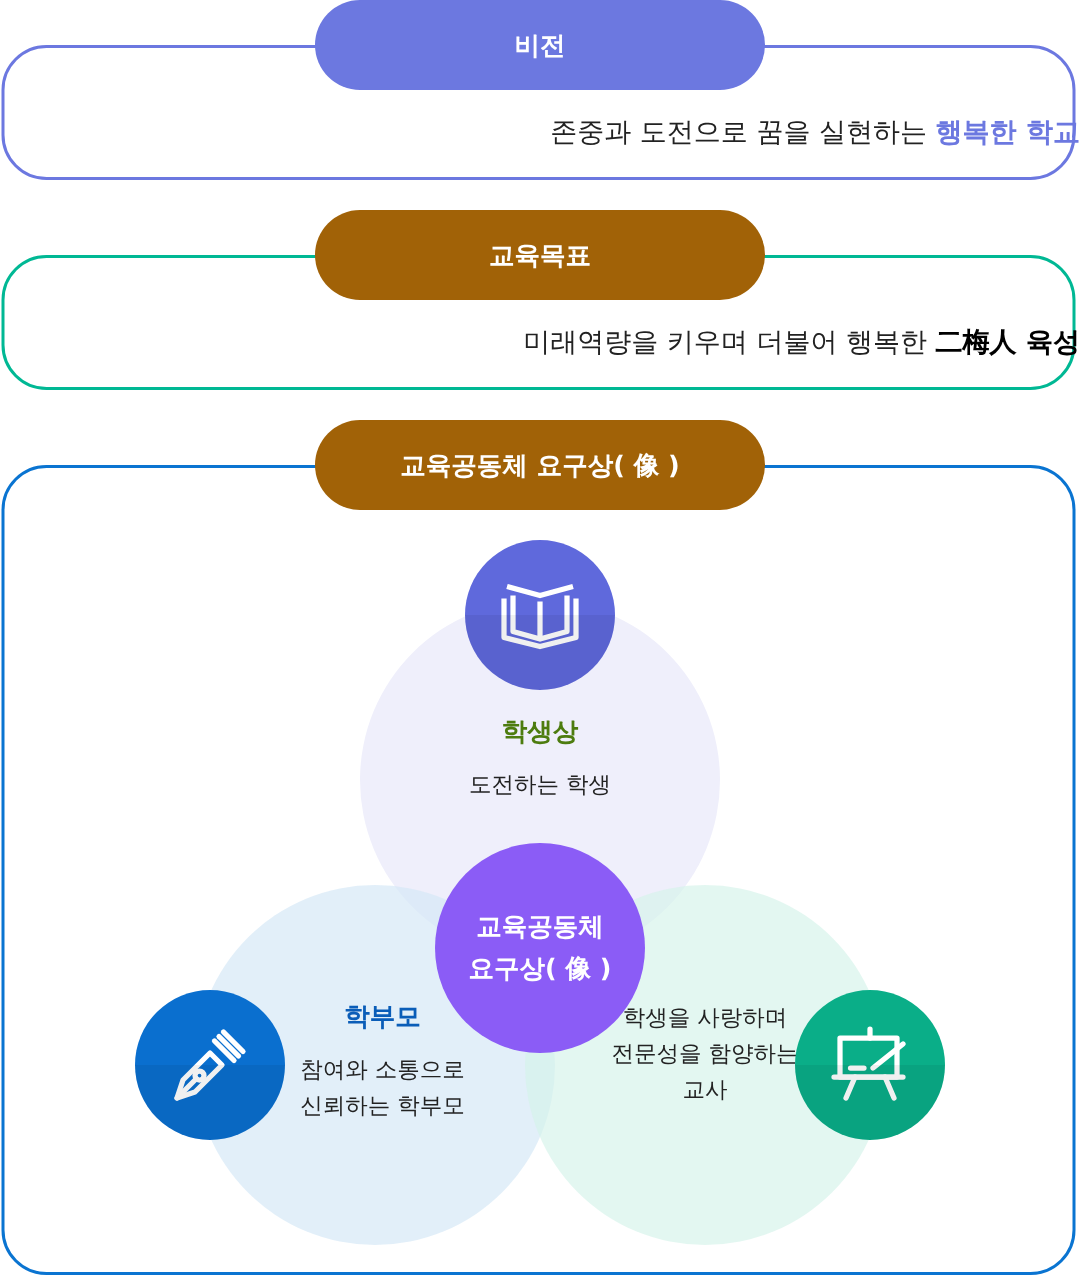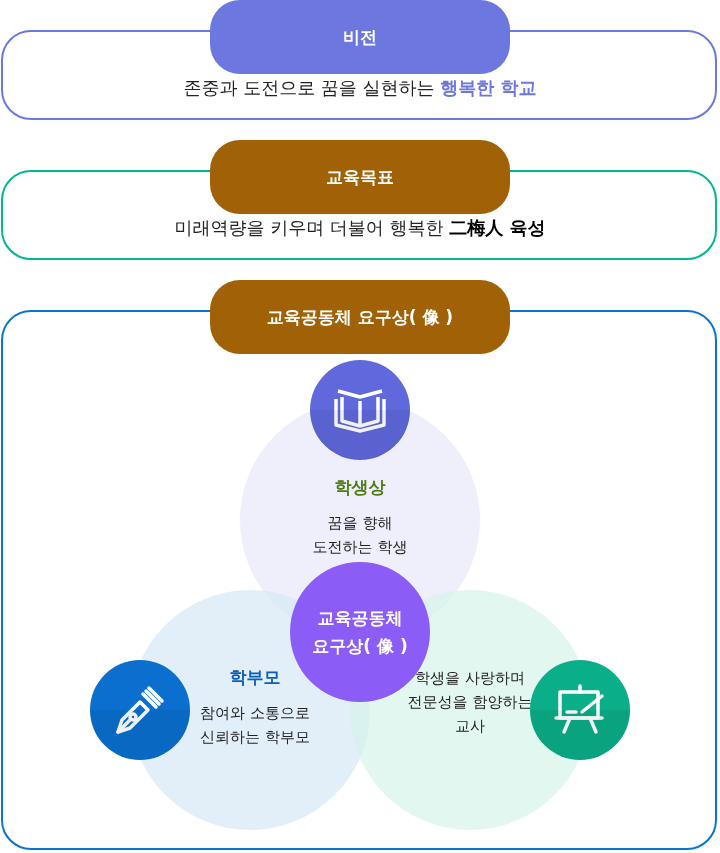--- a/index.html
+++ b/index.html
@@ -1,21 +1,21 @@
 <!DOCTYPE html>
 <html><head>
 <meta charset="utf-8">
 <style>
   html, body { margin:0; padding:0; background:#ffffff; }
   body { width:720px; height:853px; position:relative; overflow:hidden;
          font-family:"DejaVu Sans", "Liberation Sans", sans-serif; color:#222; }
   .box { position:absolute; left:1px; width:716px; border:2px solid; border-radius:30px; box-sizing:border-box; background:#fff; }
-  .pill { position:absolute; left:210px; width:300px; height:74px; border-radius:30px; color:#fff;
+  .pill { position:absolute; left:210px; width:300px; height:60px; border-radius:30px; color:#fff;
           font-weight:bold; font-size:17px; display:flex; align-items:center; justify-content:center; z-index:3; }
-  .line { position:absolute; left:0; width:720px; text-align:center; font-size:18px; color:#222; }
+  .line { position:absolute; left:0; width:720px; text-align:right; font-size:18px; color:#222; }
   .line b { font-weight:bold; }
   .circle { position:absolute; border-radius:50%; }
   .label { position:absolute; text-align:center; z-index:5; }
   .label .t { font-weight:bold; font-size:17px; margin-bottom:12px; }
   .label .d { font-size:15px; line-height:24px; color:#222; }
   .icon { position:absolute; width:100px; height:100px; border-radius:50%; z-index:6; display:flex; align-items:center; justify-content:center; overflow:hidden; }
   .icon::after { content:""; position:absolute; left:0; right:0; bottom:0; height:50%; background:rgba(0,0,0,0.06); }
   .center { position:absolute; left:290px; width:140px; height:140px; top:562px; border-radius:50%; background:#8b5cf6; z-index:7;
             display:flex; flex-direction:column; align-items:center; justify-content:center; color:#fff; font-weight:bold; font-size:17px; line-height:28px; }
 </style>
@@ -77,21 +77,20 @@
   </svg>
 </div>
 
 <div class="center">
   <span>교육공동체</span>
   <span>요구상( 像 )</span>
 </div>
 
 <div class="label" style="left:270px;top:476px;width:180px;">
   <div class="t" style="color:#4d7c0f;">학생상</div>
-  <div class="d">꿈을 향해</div>
   <div class="d">도전하는 학생</div>
 </div>
 <div class="label" style="left:180px;top:666px;width:150px;">
   <div class="t" style="color:#0a5db8;">학부모</div>
   <div class="d">참여와 소통으로</div>
   <div class="d">신뢰하는 학부모</div>
 </div>
 <div class="label" style="left:385px;top:666px;width:170px;">
   <div class="d">학생을 사랑하며</div>
   <div class="d">전문성을 함양하는</div>

